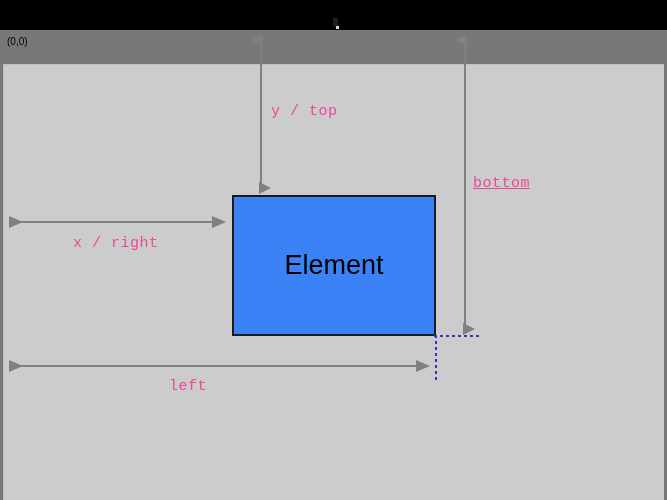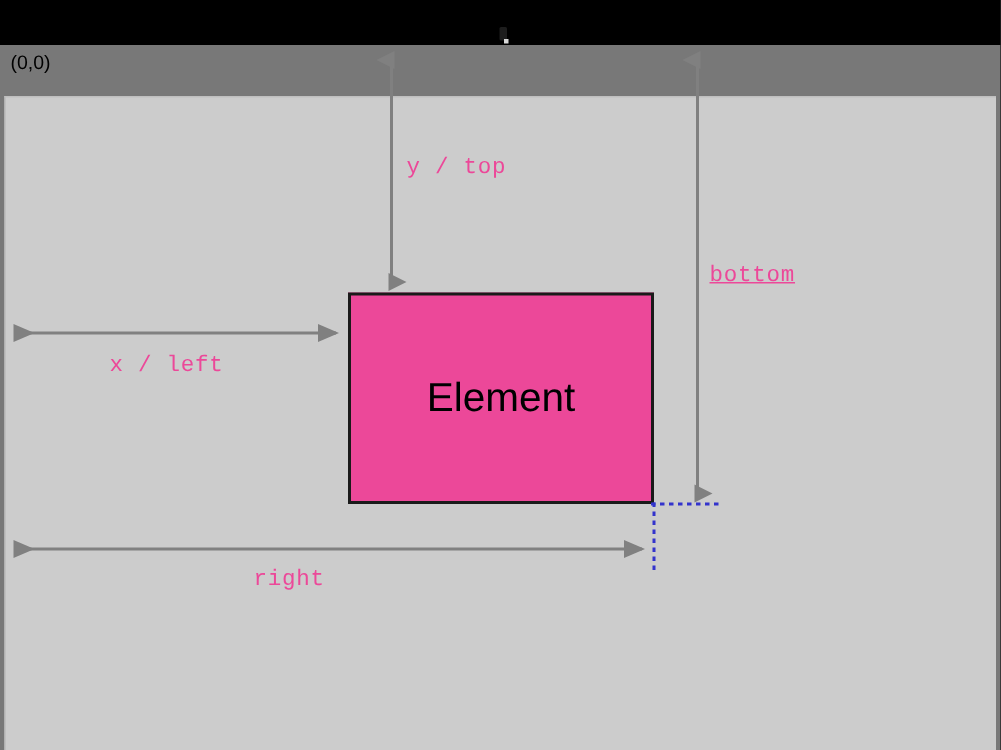--- a/index.html
+++ b/index.html
@@ -65,34 +65,34 @@
     border-left: 1px solid #bfbfbf;
     box-sizing: border-box;
   }
 
   
   #origin-label {
     position: absolute;
     left: 7px;
     top: 34px;
     font-family: "Liberation Sans", sans-serif;
-    font-size: 13px;
+    font-size: 10px;
     color: #000000;
     line-height: 16px;
     white-space: nowrap;
   }
 
   
   #element-box {
     position: absolute;
     left: 232px;
     top: 195px;
     width: 204px;
     height: 141px;
-    background: #ec4899;
+    background: #3b82f6;
     border: 2px solid #1a1a1a;
     box-sizing: border-box;
   }
   #element-label {
     position: absolute;
     left: 0;
     top: 0;
     width: 100%;
     height: 100%;
     display: flex;
@@ -172,17 +172,17 @@
     <line x1="11" y1="366" x2="428" y2="366" stroke="#808080" stroke-width="2" marker-start="url(#ah-left)" marker-end="url(#ah-right)"></line>
 
     <line x1="434" y1="336" x2="481" y2="336" stroke="#3333cc" stroke-width="2" stroke-dasharray="3,3"></line>
     <line x1="436" y1="335" x2="436" y2="383" stroke="#3333cc" stroke-width="2" stroke-dasharray="3,3"></line>
   </svg>
 
   <div id="label-ytop" class="meas-label">y / top</div>
 
   <div id="label-bottom" class="meas-label">bottom</div>
 
-  <div id="label-xleft" class="meas-label">x / left</div>
+  <div id="label-xleft" class="meas-label">x / right</div>
 
-  <div id="label-right" class="meas-label">right</div>
+  <div id="label-right" class="meas-label">left</div>
 
 </div>
 
 </body></html>

